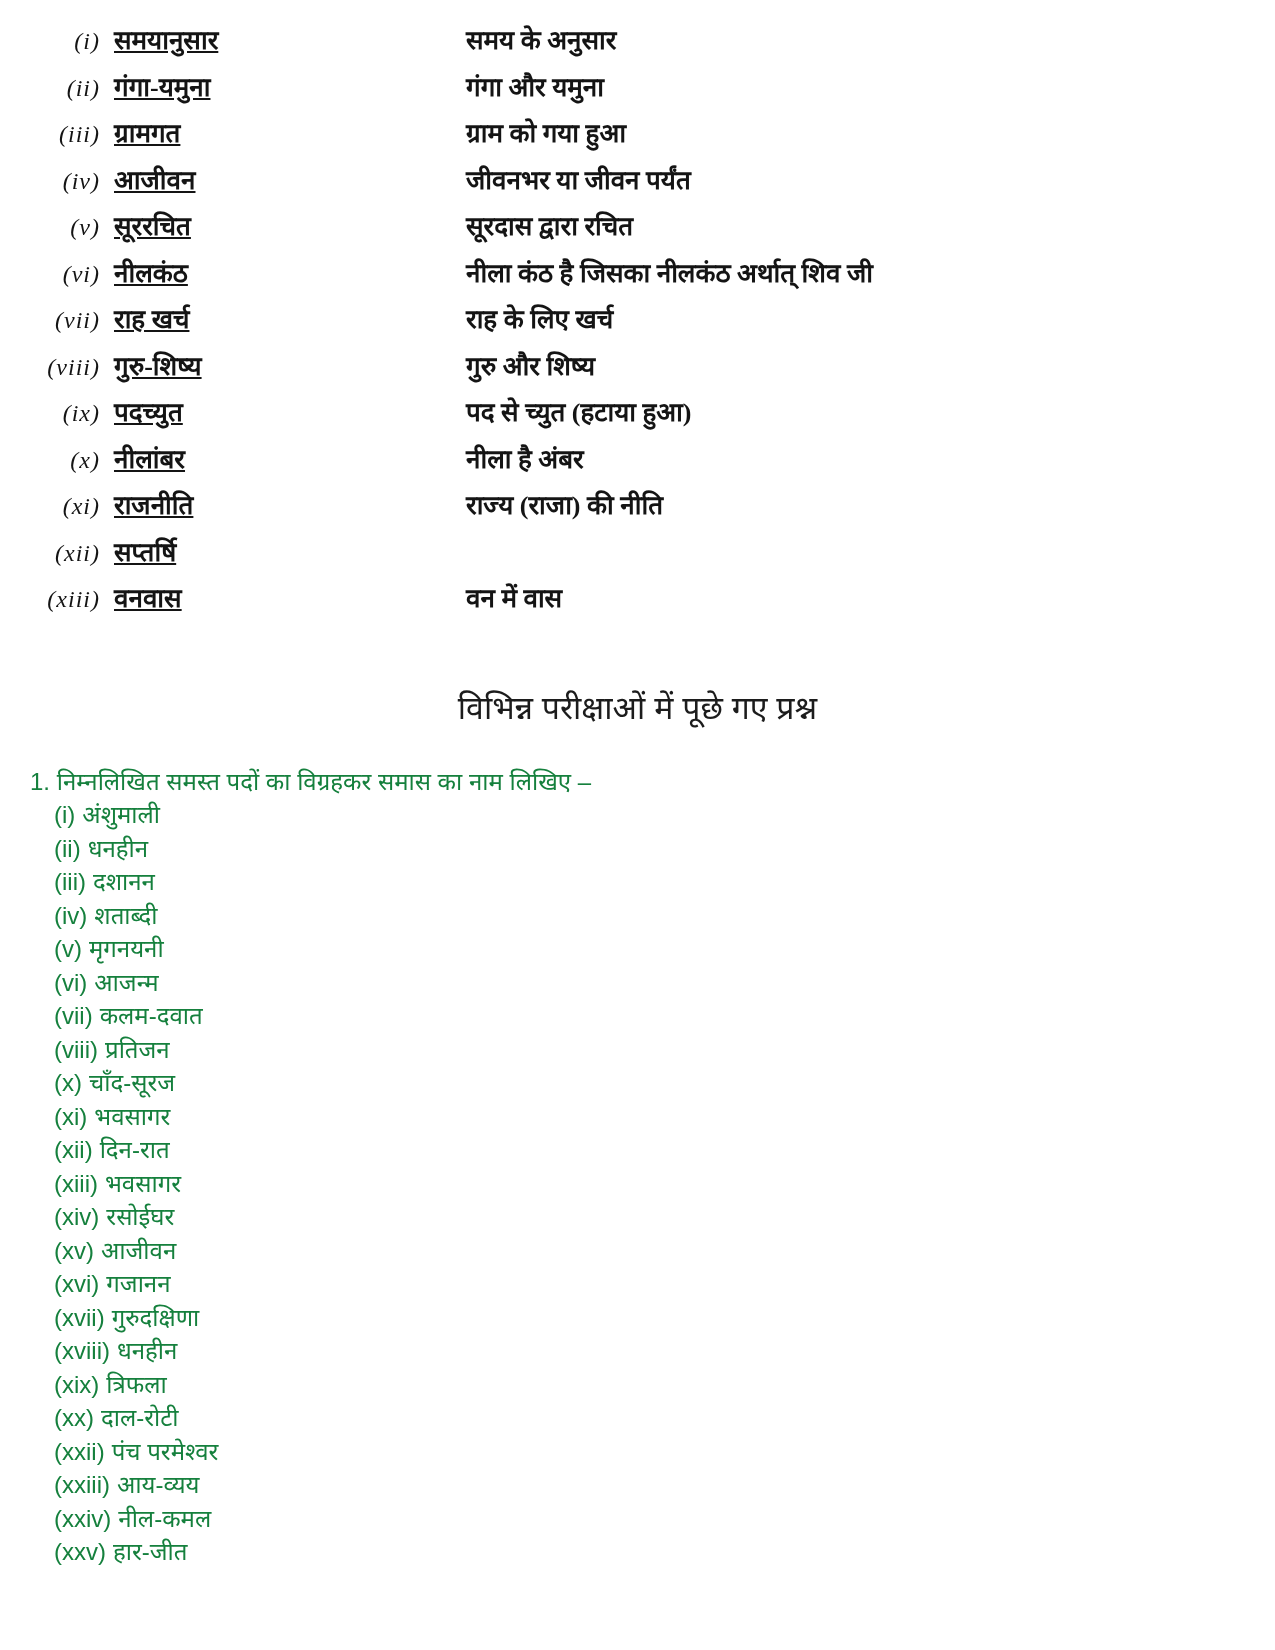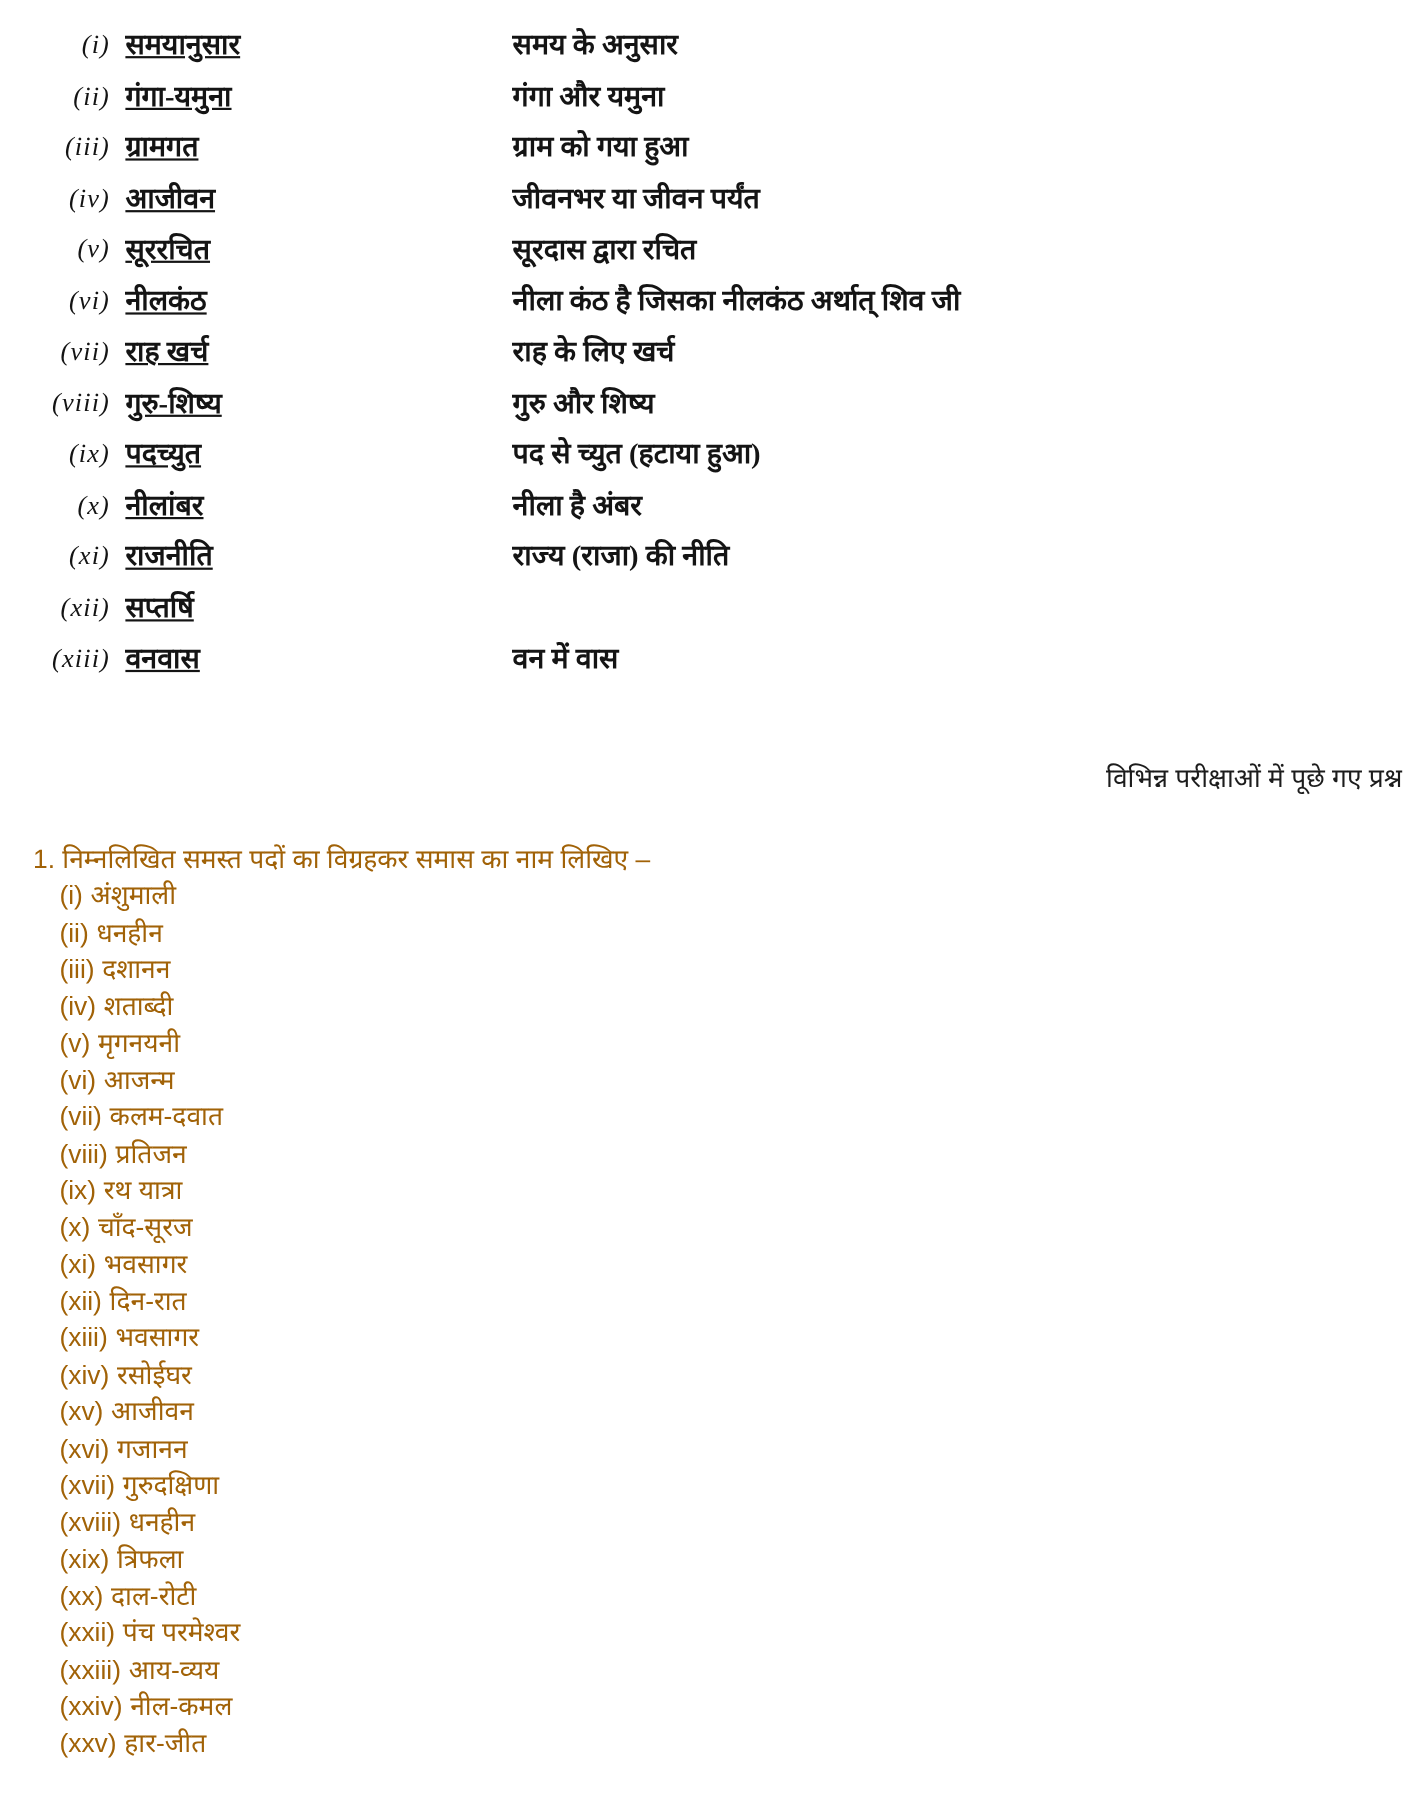--- a/index.html
+++ b/index.html
@@ -44,34 +44,34 @@
     padding-left: 14px;
     text-decoration: underline;
   }
   .top-row .meaning {
     flex: 1 1 auto;
   }
 
   
   .exam-heading {
     margin-top: 62px;
-    text-align: right;
-    font-size: 24px;
+    text-align: center;
+    font-size: 32px;
     line-height: 34px;
     font-weight: 400;
     color: #1c1c1c;
   }
 
   
   .question-block {
     margin-top: 40px;
     margin-left: 30px;
     font-size: 24px;
     line-height: 33.5px;
-    color: #a16207;
+    color: #15803d;
   }
   .question-title {
     white-space: nowrap;
   }
   .q-item {
     white-space: nowrap;
     margin-left: 24px;
   }
   .q-item .q-num {
     margin-right: 7px;
@@ -193,23 +193,20 @@
         </div>
 
         <div class="q-item">
           <span class="q-num">(vii)</span><span class="q-word">कलम-दवात</span>
         </div>
 
         <div class="q-item">
           <span class="q-num">(viii)</span><span class="q-word">प्रतिजन</span>
         </div>
 
-        <div class="q-item">
-          <span class="q-num">(ix)</span><span class="q-word">रथ यात्रा</span>
-        </div>
 
         <div class="q-item">
           <span class="q-num">(x)</span><span class="q-word">चाँद-सूरज</span>
         </div>
 
         <div class="q-item">
           <span class="q-num">(xi)</span><span class="q-word">भवसागर</span>
         </div>
 
         <div class="q-item">

